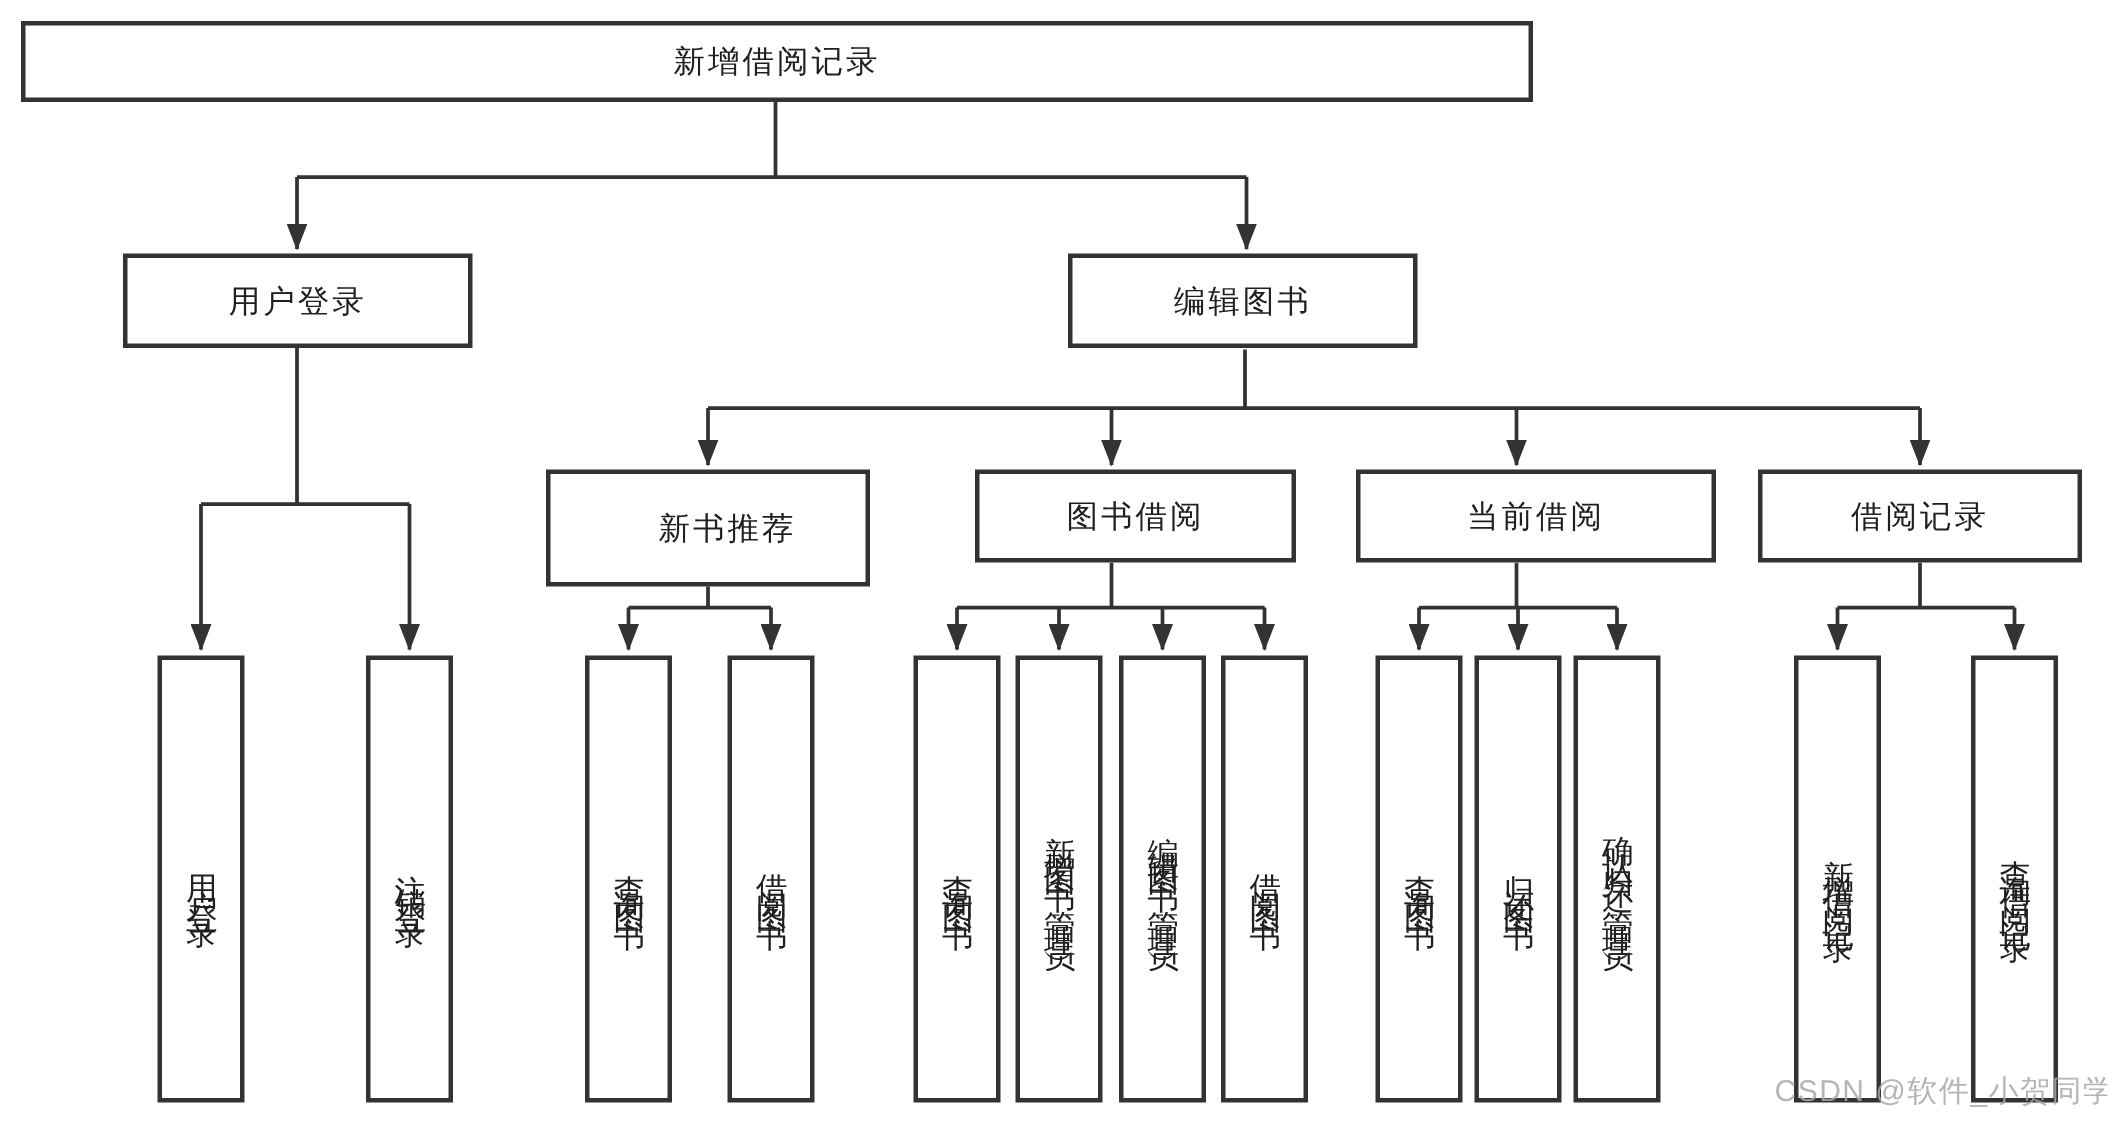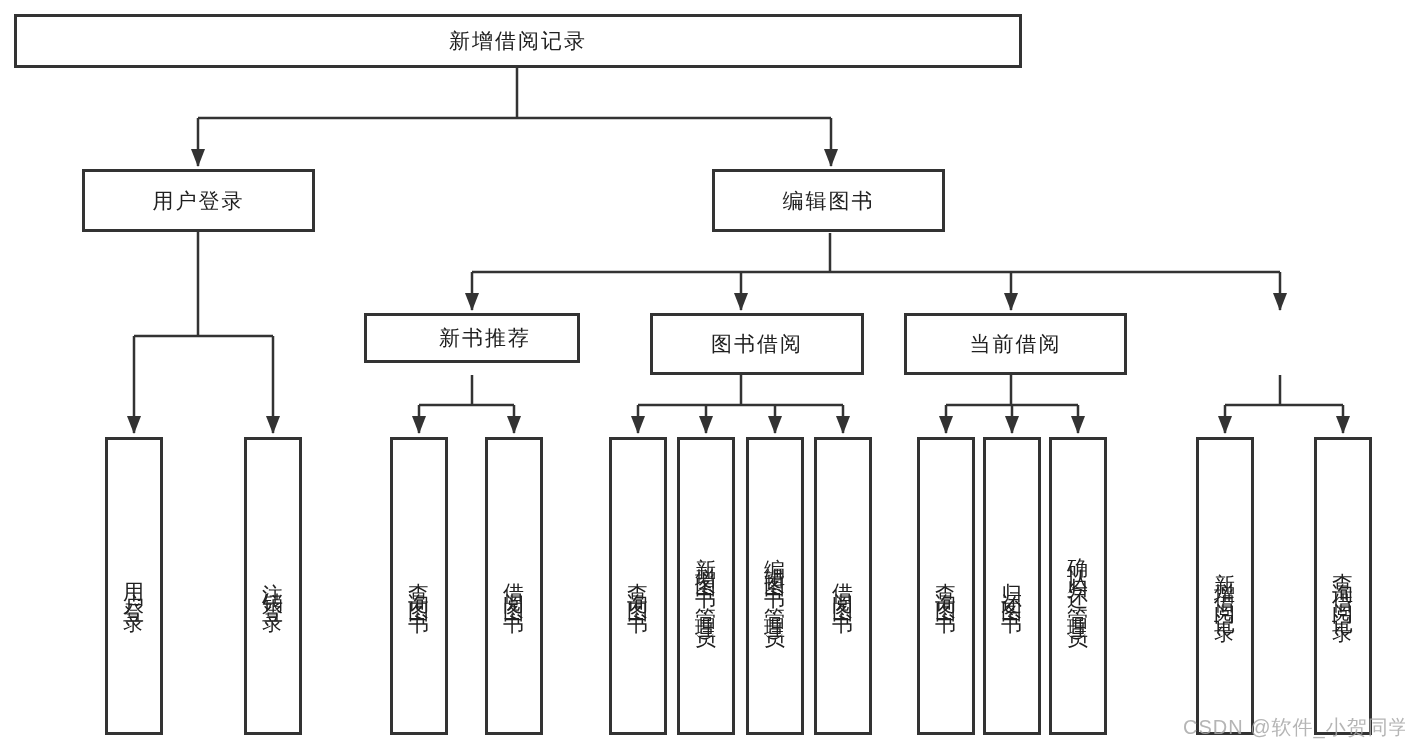--- a/index.html
+++ b/index.html
@@ -82,23 +82,24 @@
       <line x1="1225" y1="405" x2="1225" y2="433"></line>
       <line x1="1343" y1="405" x2="1343" y2="433"></line>
     </g>
   </svg>
 
   <div class="box" style="left:14px;top:14px;width:1008px;height:54px;">新增借阅记录</div>
 
   <div class="box" style="left:82px;top:169px;width:233px;height:63px;">用户登录</div>
   <div class="box" style="left:712px;top:169px;width:233px;height:63px;">编辑图书</div>
 
-  <div class="box" style="left:364px;top:313px;width:216px;height:50px;padding-left:26px;">新书推荐</div>
+  <div class="box" style="left:364px;top:313px;width:216px;height:78px;padding-left:26px;">新书推荐</div>
   <div class="box" style="left:650px;top:313px;width:214px;height:62px;">图书借阅</div>
-  <div class="box" style="left:904px;top:313px;width:223px;height:62px;">当前借阅</div>
+  <div class="box" style="left:904px;top:313px;width:240px;height:62px;">当前借阅</div>
+  <div class="box" style="left:1172px;top:313px;width:216px;height:62px;">借阅记录</div>
 
   <div class="box leaf" style="left:105px;top:437px;width:58px;height:298px;">
     <span>用户登录</span>
   </div>
   <div class="box leaf" style="left:244px;top:437px;width:58px;height:298px;">
     <span>注销登录</span>
   </div>
 
   <div class="box leaf" style="left:390px;top:437px;width:58px;height:298px;">
     <span>查询图书</span>

